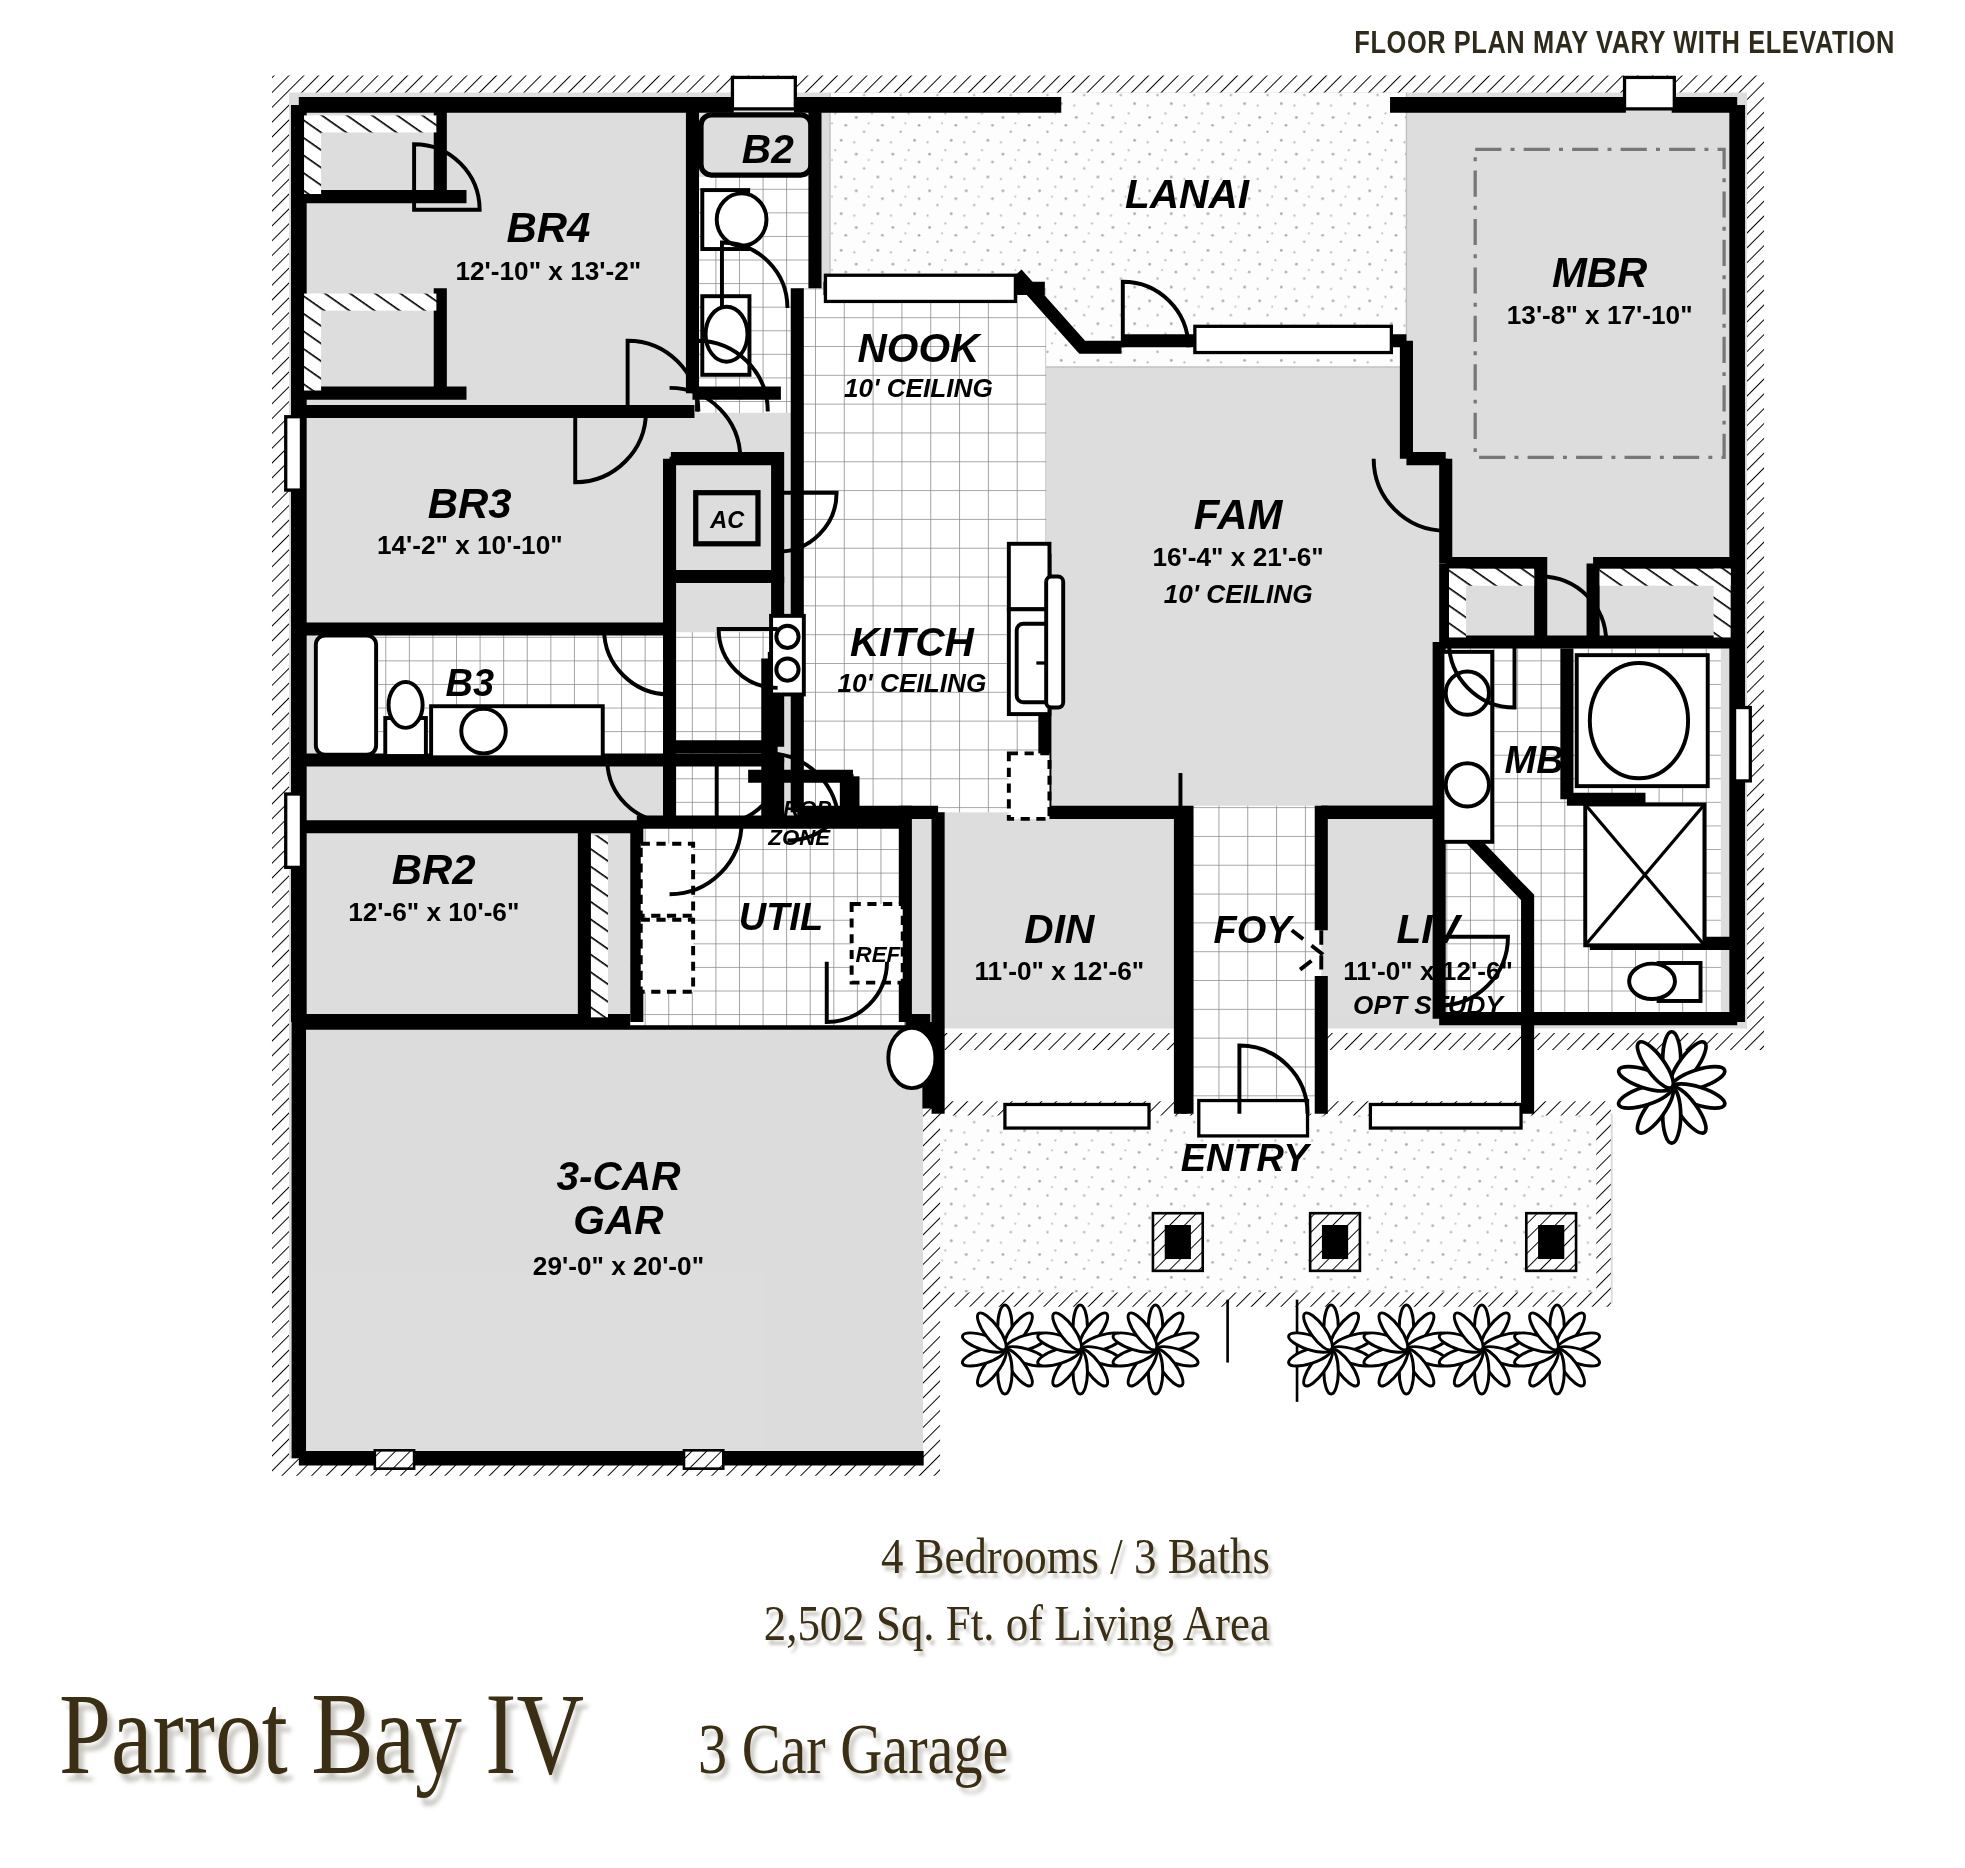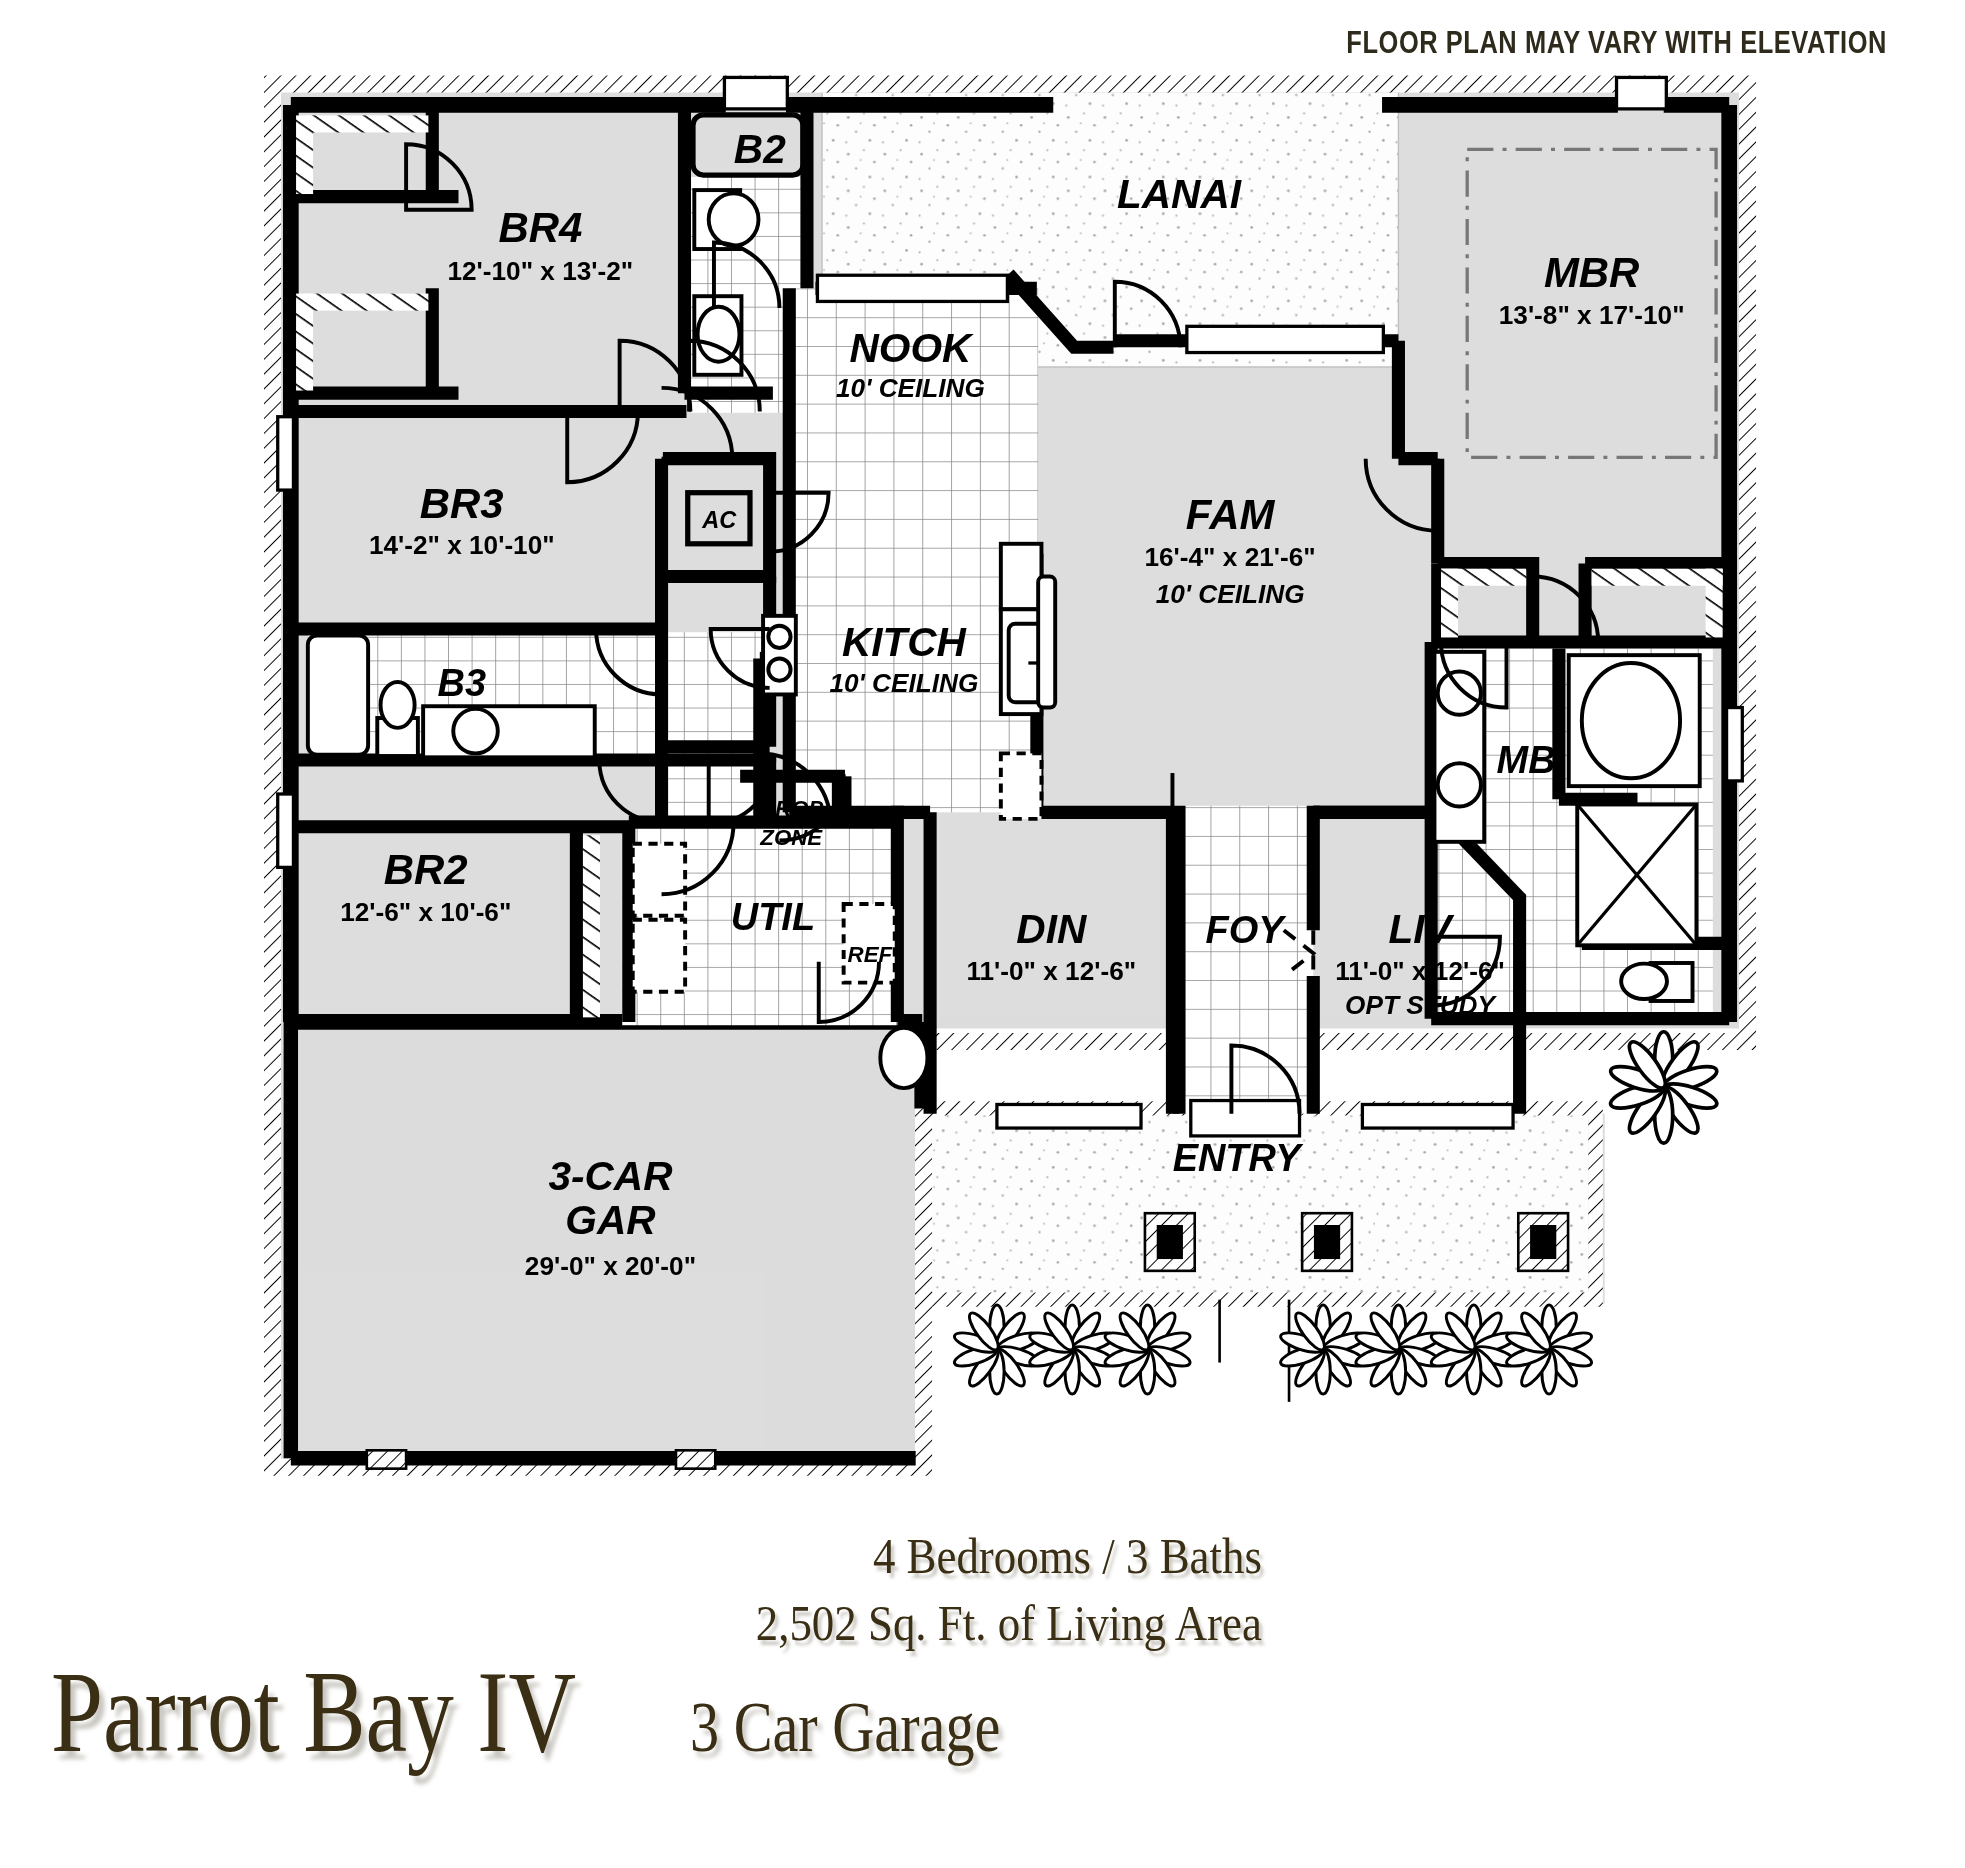--- a/index.html
+++ b/index.html
@@ -1,21 +1,21 @@
 <!DOCTYPE html>
 <html style="font-size:10.5px"><head>
 <meta charset="utf-8">
 <style>
   html,body{margin:0;padding:0;background:#ffffff;}
   body{
     width:1965px;height:1869px;position:relative;overflow:hidden;
     font-family:"Liberation Sans", sans-serif;
     color:#000;
   }
-  #stage{position:absolute;left:0;top:0;width:1624px;height:1869px;}
+  #stage{position:absolute;left:8px;top:0;width:1624px;height:1869px;}
   #header-note{
     position:absolute;left:1035px;top:25px;width:852px;
     text-align:right;
     font-family:"Liberation Sans", sans-serif;
     font-weight:bold;font-size:31px;letter-spacing:0.7px;
     color:#2e2a1c;
     transform:scaleX(0.82);transform-origin:right center;
     white-space:nowrap;
   }
   
@@ -28,21 +28,21 @@
     text-align:right;
   }
   .tb-line1,.tb-line2{
     font-size:51px;font-weight:normal;line-height:1.18;
     transform:scaleX(0.88);transform-origin:left center;
     white-space:nowrap;
     text-shadow:3.9px 4.6px 3.3px rgba(120,115,100,0.38);
   }
   .tb-line2{margin-top:6.6px;}
   #tb-main-row{
-    display:flex;align-items:baseline;white-space:nowrap;
+    margin-top:22px;display:flex;align-items:baseline;white-space:nowrap;
   }
   #tb-plan-name{
     font-size:117px;font-weight:normal;line-height:1;
     transform:scaleX(0.80);transform-origin:left bottom;
     text-shadow:6.6px 7.9px 5.2px rgba(120,115,100,0.40);
   }
   #tb-garage{
     font-size:71px;font-weight:normal;line-height:1;
     transform:scaleX(0.82);transform-origin:left bottom;
     margin-left:-17px;

